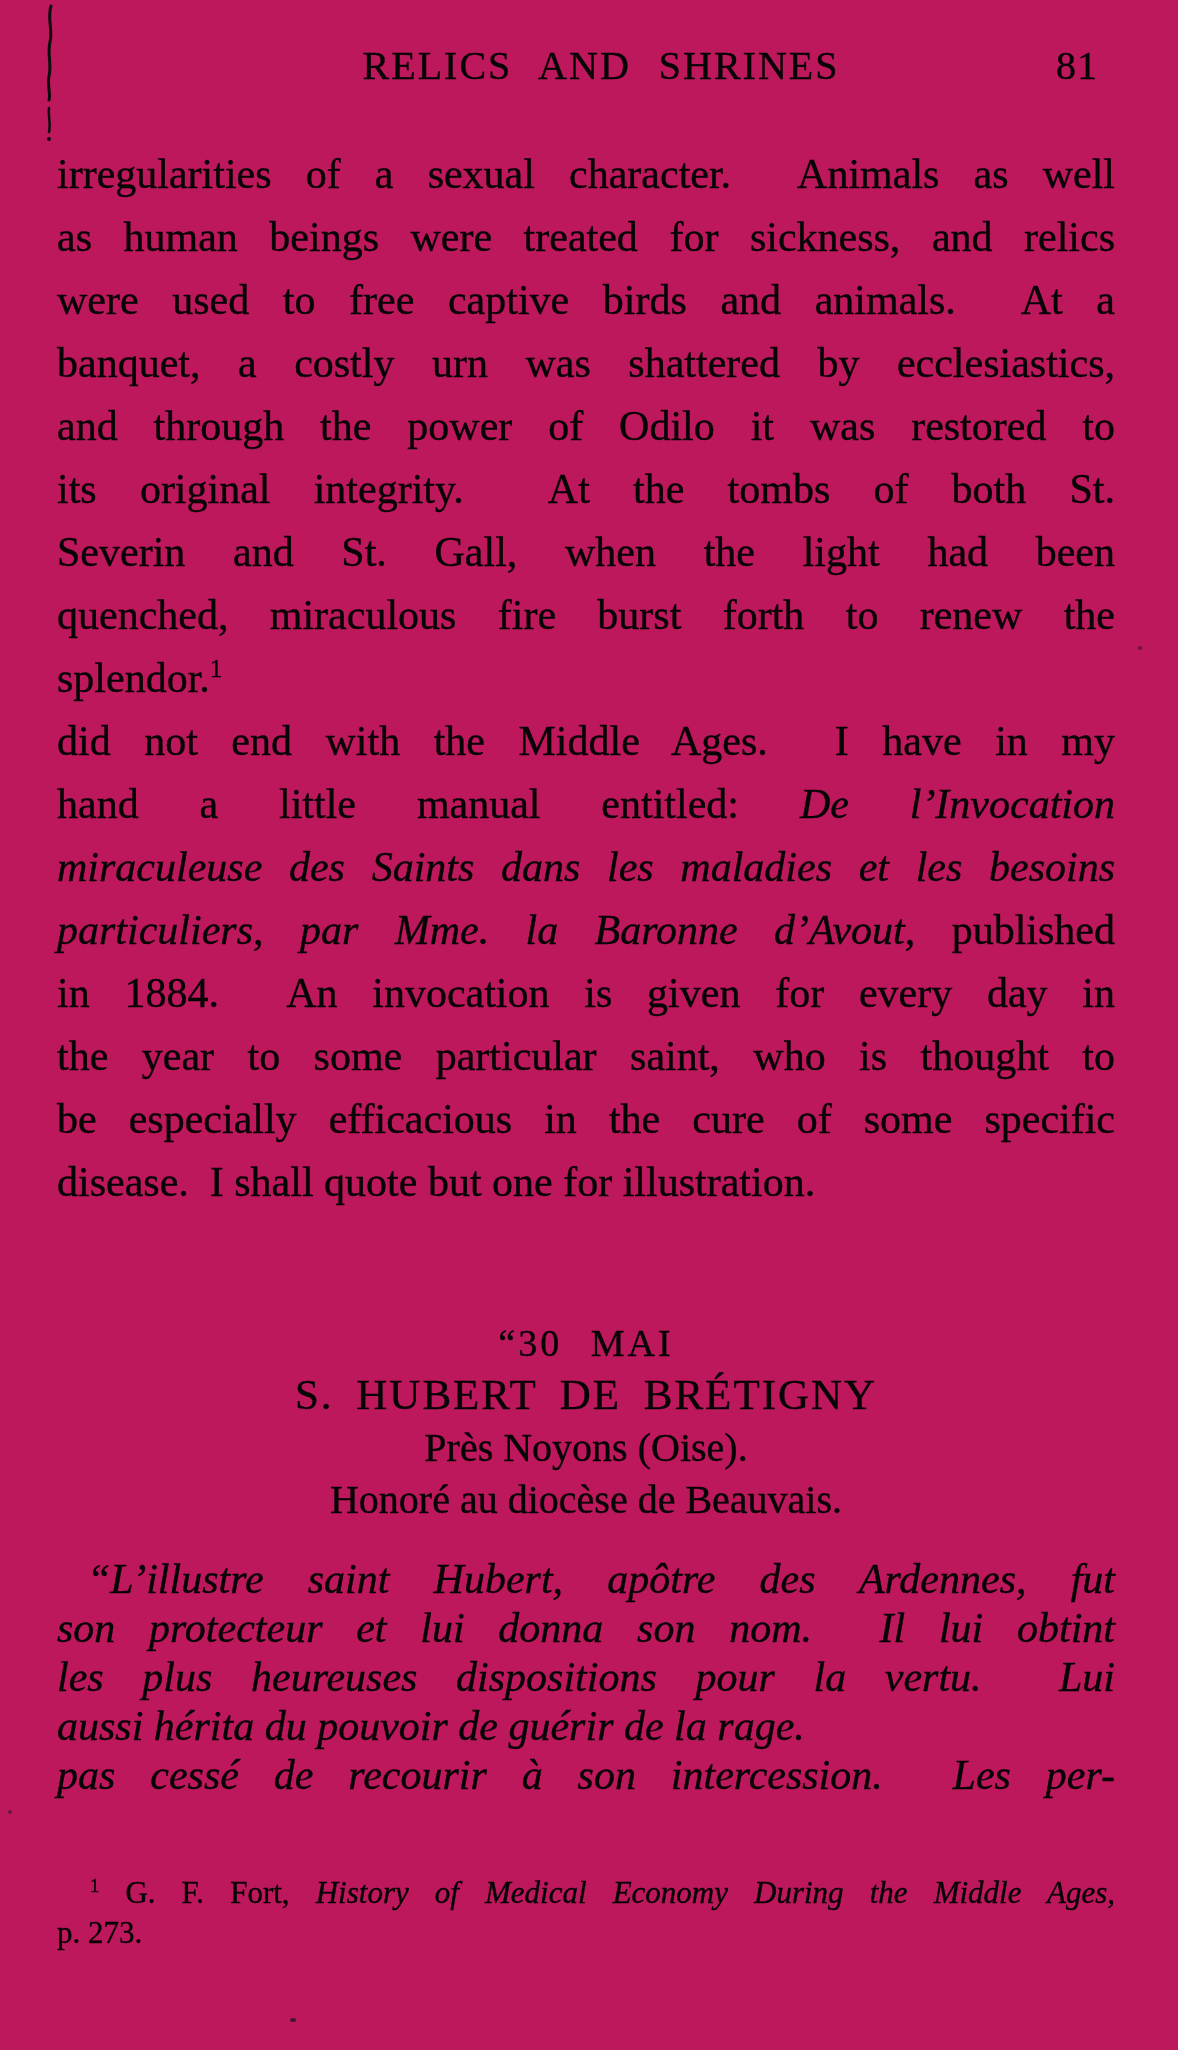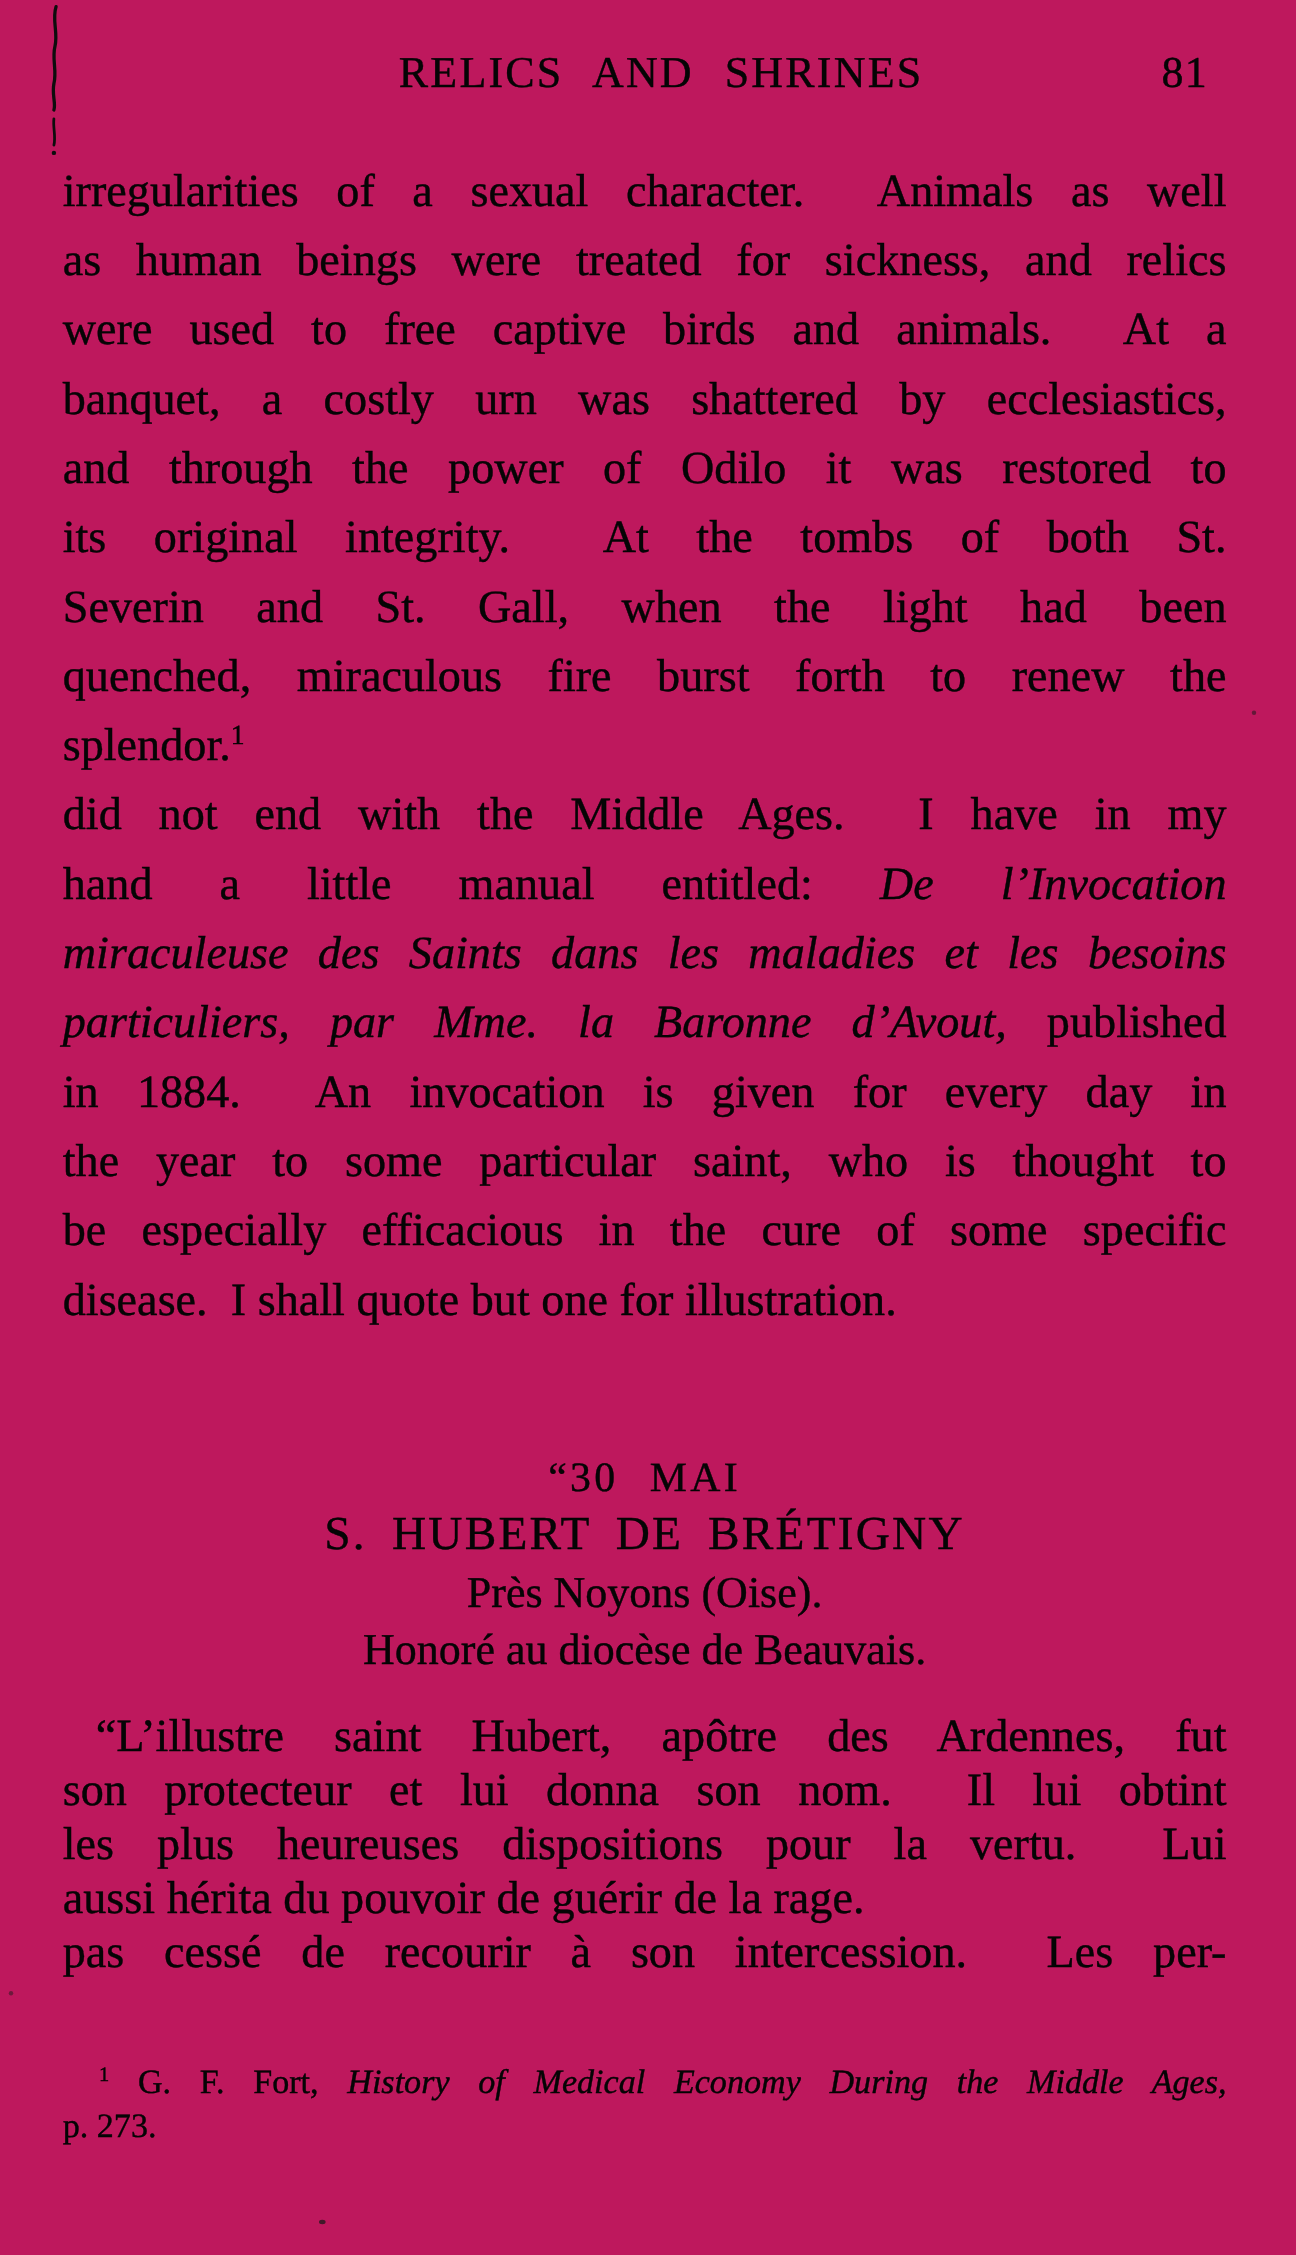--- a/index.html
+++ b/index.html
@@ -34,21 +34,21 @@
   .main-text{top:143px;font-size:42px;line-height:63px;}
   .main-text .indent{text-indent:46px;}
 
   .quote-heading{top:1318px;}
   .quote-heading .line{text-align:center;text-align-last:center;}
   .quote-heading .line:nth-child(1){font-size:38px;line-height:50px;letter-spacing:3px;word-spacing:16px;}
   .quote-heading .line:nth-child(2){font-size:43px;line-height:54px;letter-spacing:2px;word-spacing:10px;}
   .quote-heading .line:nth-child(3){font-size:40px;line-height:52px;}
   .quote-heading .line:nth-child(4){font-size:40px;line-height:52px;}
 
-  .french-text{top:1555px;font-size:42px;line-height:49px;}
+  .french-text{top:1555px;font-size:42px;line-height:49px;font-style:italic;}
   .french-text .indent{text-indent:30px;}
 
   .footnote{top:1873px;font-size:31px;line-height:40px;}
   .footnote .indent{text-indent:33px;}
 
   .ink-mark{position:absolute;left:40px;top:4px;}
   .speck{position:absolute;background:#1a1a1a;border-radius:50%;}
   .speck-1{left:290px;top:2018px;width:6px;height:4px;opacity:.75;}
   .speck-2{left:8px;top:1810px;width:4px;height:4px;opacity:.5;}
   .speck-3{left:1138px;top:646px;width:4px;height:4px;opacity:.55;}

